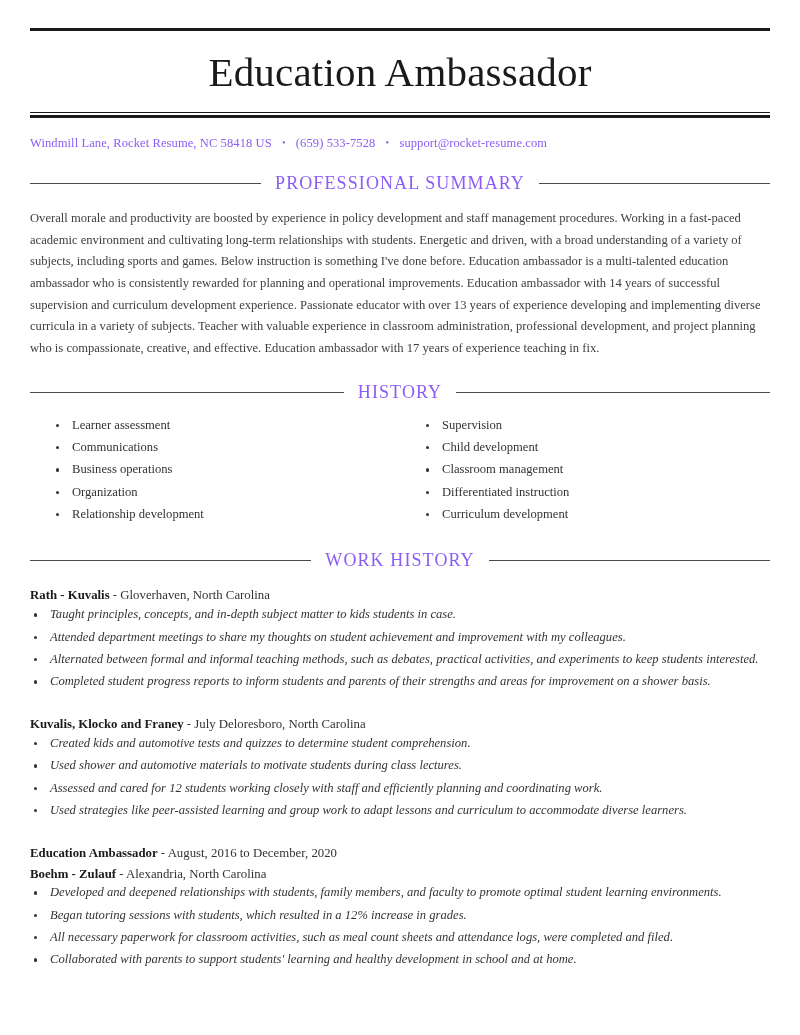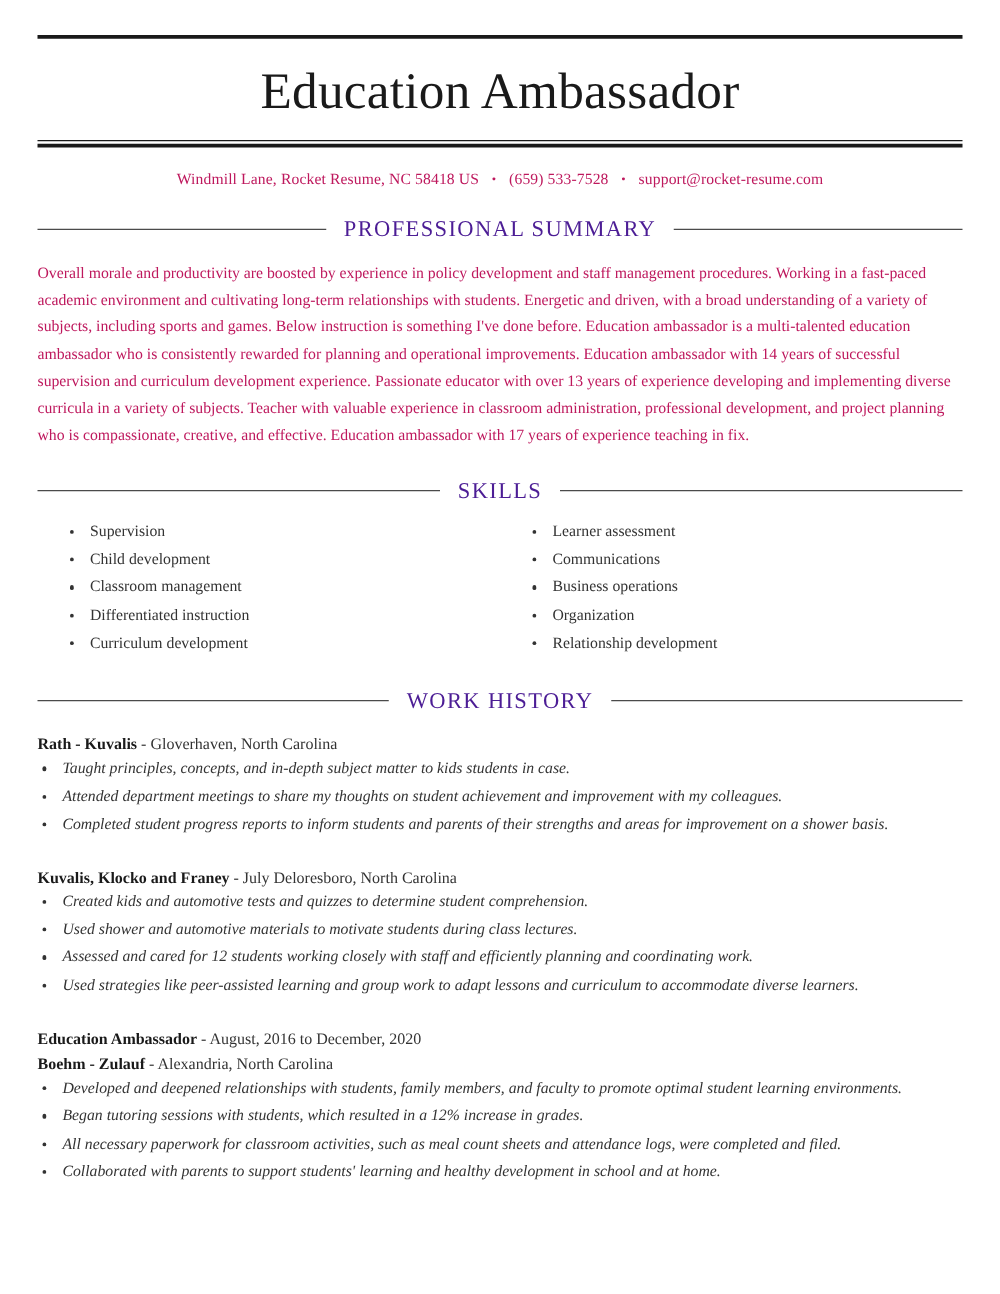--- a/index.html
+++ b/index.html
@@ -35,23 +35,23 @@
     line-height: 1;
     padding: 21px 0 19px 0;
     margin: 0;
   }
   .rule-double {
     border-top: 1px solid #1a1a1a;
     padding-top: 2px;
     border-bottom: 3px solid #1a1a1a;
   }
   .contact-line {
-    text-align: center;
+    text-align: left;
     font-size: 12.5px;
-    color: #be185d;
+    color: #8b5cf6;
     padding: 18px 0 0 0;
     letter-spacing: 0.1px;
   }
   .contact-sep {
     padding: 0 7px;
     font-size: 10px;
     position: relative;
     top: -1px;
   }
 
@@ -64,30 +64,30 @@
     margin-bottom: 14px;
   }
   .section-head .line {
     flex: 1 1 auto;
     height: 0;
     border-top: 1.4px solid #4a4a4a;
   }
   .section-head .title {
     flex: 0 0 auto;
     font-size: 18px;
-    color: #4c1d95;
+    color: #8b5cf6;
     letter-spacing: 1.1px;
     white-space: nowrap;
   }
 
   
   .summary-text {
     font-size: 12.6px;
     line-height: 1.72;
-    color: #be185d;
+    color: #404040;
     text-align: left;
   }
 
   
   .skills-wrap {
     display: flex;
     gap: 0;
   }
   .skills-col {
     width: 50%;
@@ -158,59 +158,60 @@
       <span class="line"></span>
       <span class="title">PROFESSIONAL SUMMARY</span>
       <span class="line"></span>
     </div>
     <p class="summary-text">Overall morale and productivity are boosted by experience in policy development and staff management procedures. Working in a fast-paced academic environment and cultivating long-term relationships with students. Energetic and driven, with a broad understanding of a variety of subjects, including sports and games. Below instruction is something I've done before. Education ambassador is a multi-talented education ambassador who is consistently rewarded for planning and operational improvements. Education ambassador with 14 years of successful supervision and curriculum development experience. Passionate educator with over 13 years of experience developing and implementing diverse curricula in a variety of subjects. Teacher with valuable experience in classroom administration, professional development, and project planning who is compassionate, creative, and effective. Education ambassador with 17 years of experience teaching in fix.</p>
   </div>
 
   <div class="section">
     <div class="section-head">
       <span class="line"></span>
-      <span class="title">SKILLS</span>
+      <span class="title">HISTORY</span>
       <span class="line"></span>
     </div>
     <div class="skills-wrap">
+      <div class="skills-col">
+        <ul class="bullets">
+          <li>Learner assessment</li>
+          <li>Communications</li>
+          <li>Business operations</li>
+          <li>Organization</li>
+          <li>Relationship development</li>
+        </ul>
+      </div>
       <div class="skills-col">
         <ul class="bullets">
           <li>Supervision</li>
           <li>Child development</li>
           <li>Classroom management</li>
           <li>Differentiated instruction</li>
           <li>Curriculum development</li>
         </ul>
       </div>
-      <div class="skills-col">
-        <ul class="bullets">
-          <li>Learner assessment</li>
-          <li>Communications</li>
-          <li>Business operations</li>
-          <li>Organization</li>
-          <li>Relationship development</li>
-        </ul>
-      </div>
     </div>
   </div>
 
   <div class="section">
     <div class="section-head">
       <span class="line"></span>
       <span class="title">WORK HISTORY</span>
       <span class="line"></span>
     </div>
 
     <div class="job">
       <div class="job-line">
         <span class="strong">Rath - Kuvalis</span><span> - </span><span>Gloverhaven, North Carolina</span>
       </div>
       <ul class="bullets job-bullets">
         <li>Taught principles, concepts, and in-depth subject matter to kids students in case.</li>
         <li>Attended department meetings to share my thoughts on student achievement and improvement with my colleagues.</li>
+        <li>Alternated between formal and informal teaching methods, such as debates, practical activities, and experiments to keep students interested.</li>
         <li>Completed student progress reports to inform students and parents of their strengths and areas for improvement on a shower basis.</li>
       </ul>
     </div>
 
     <div class="job">
       <div class="job-line">
         <span class="strong">Kuvalis, Klocko and Franey</span><span> - </span><span>July Deloresboro, North Carolina</span>
       </div>
       <ul class="bullets job-bullets">
         <li>Created kids and automotive tests and quizzes to determine student comprehension.</li>

